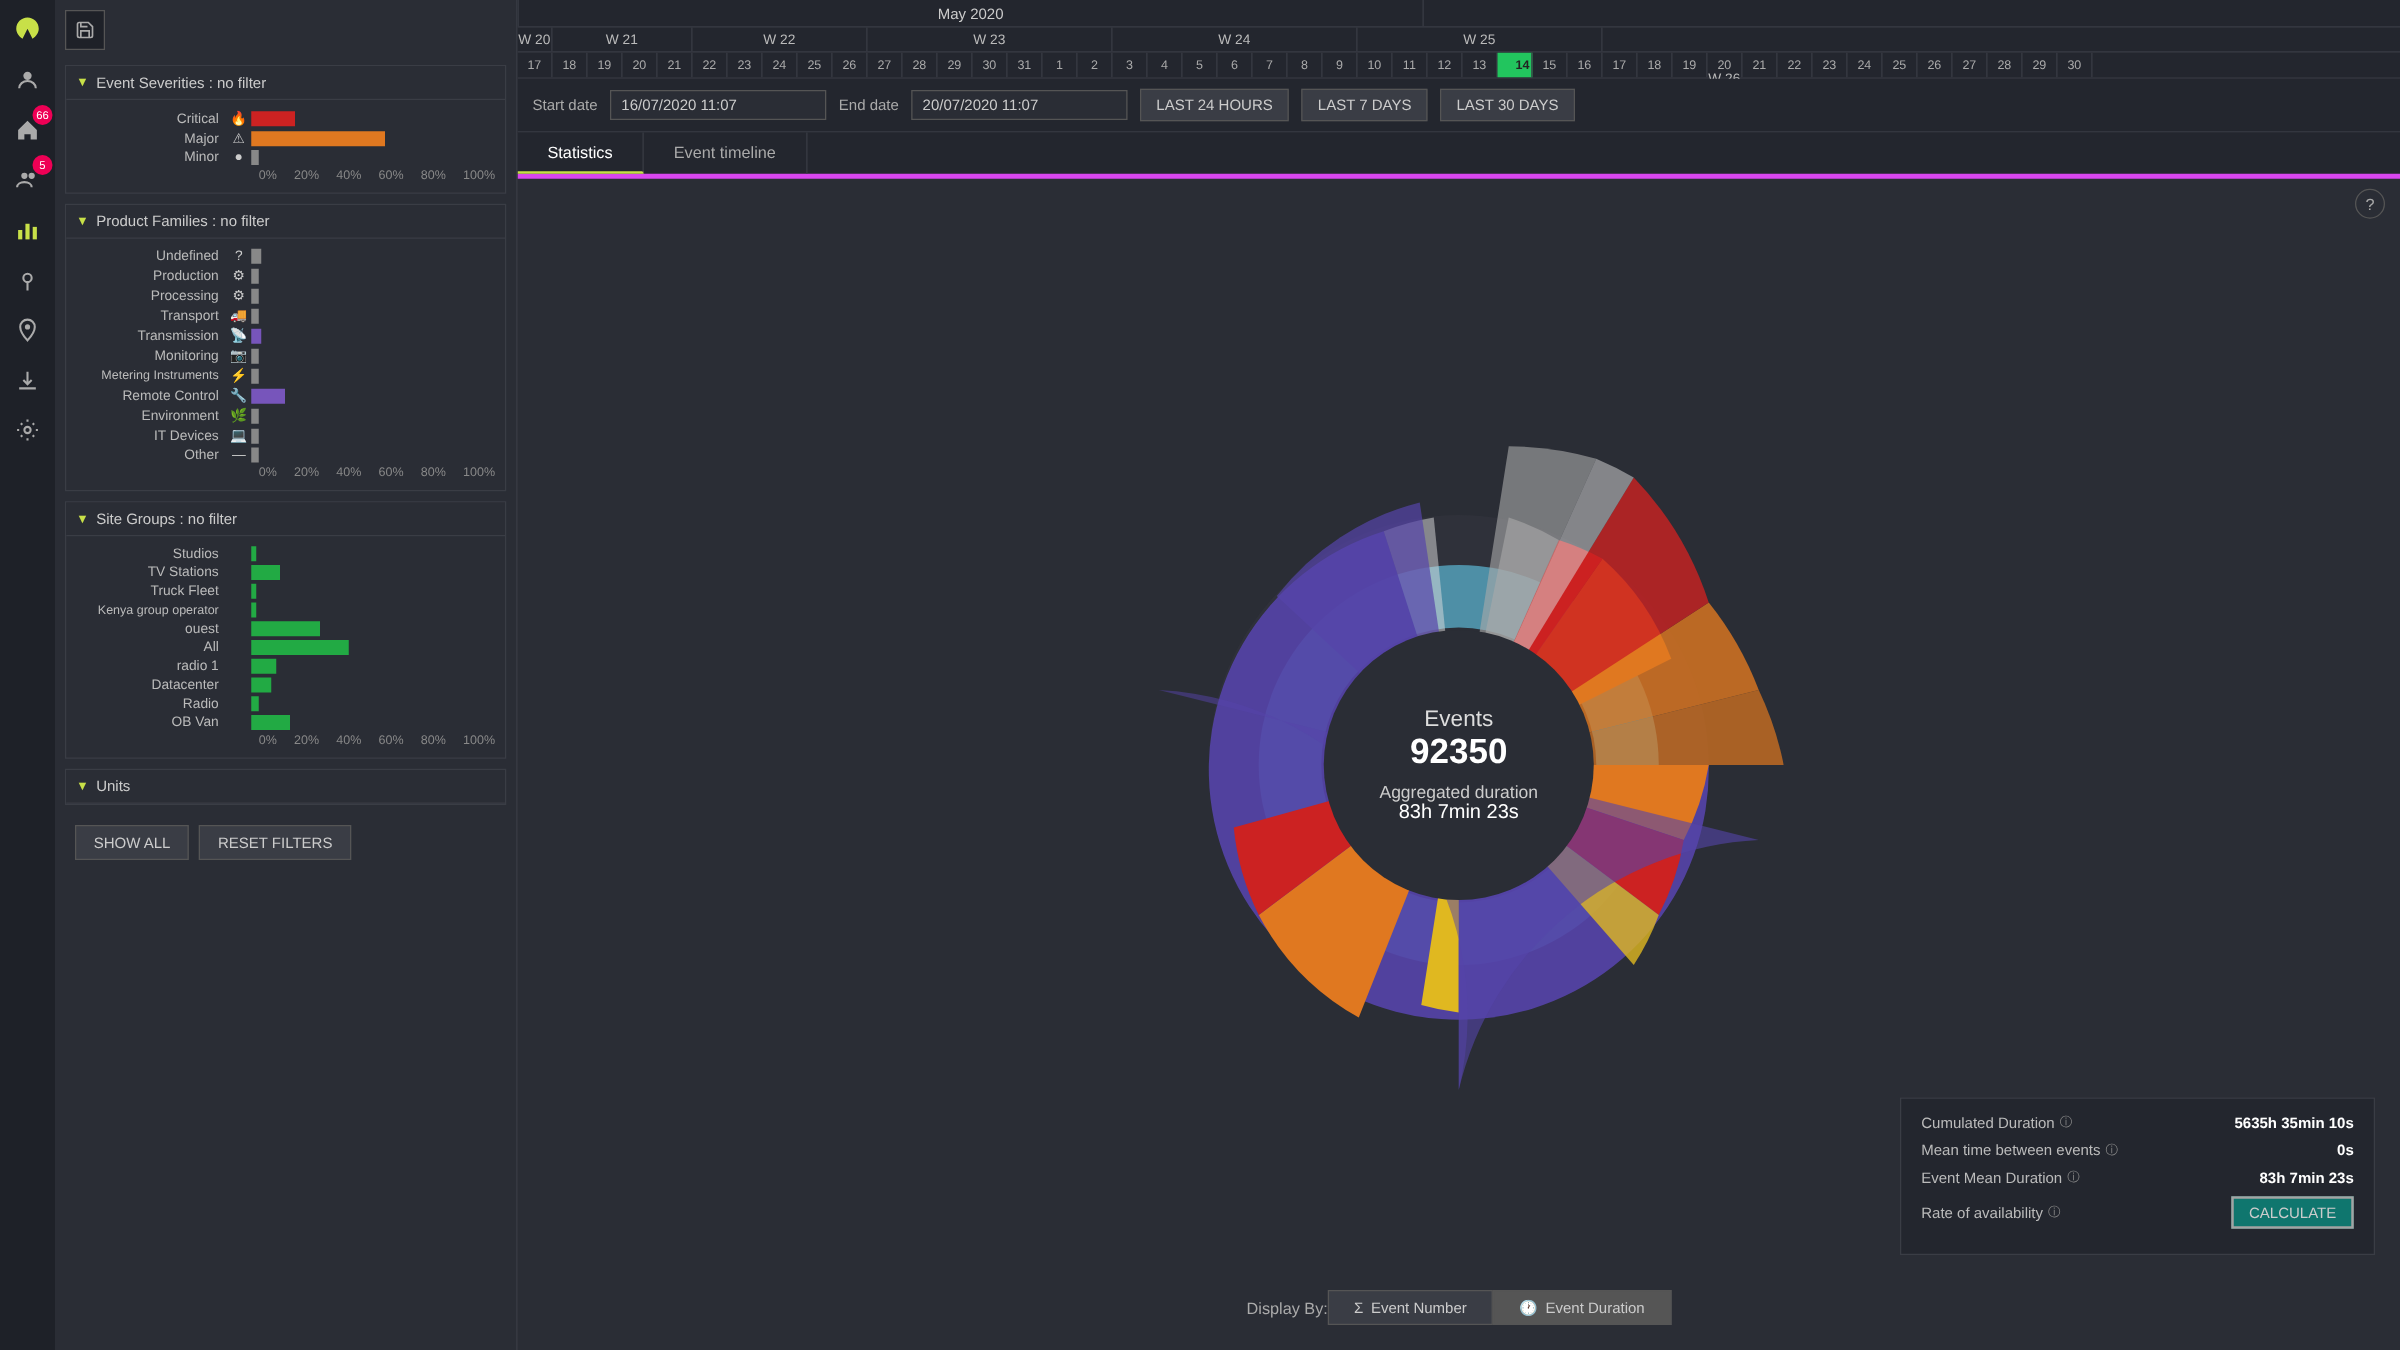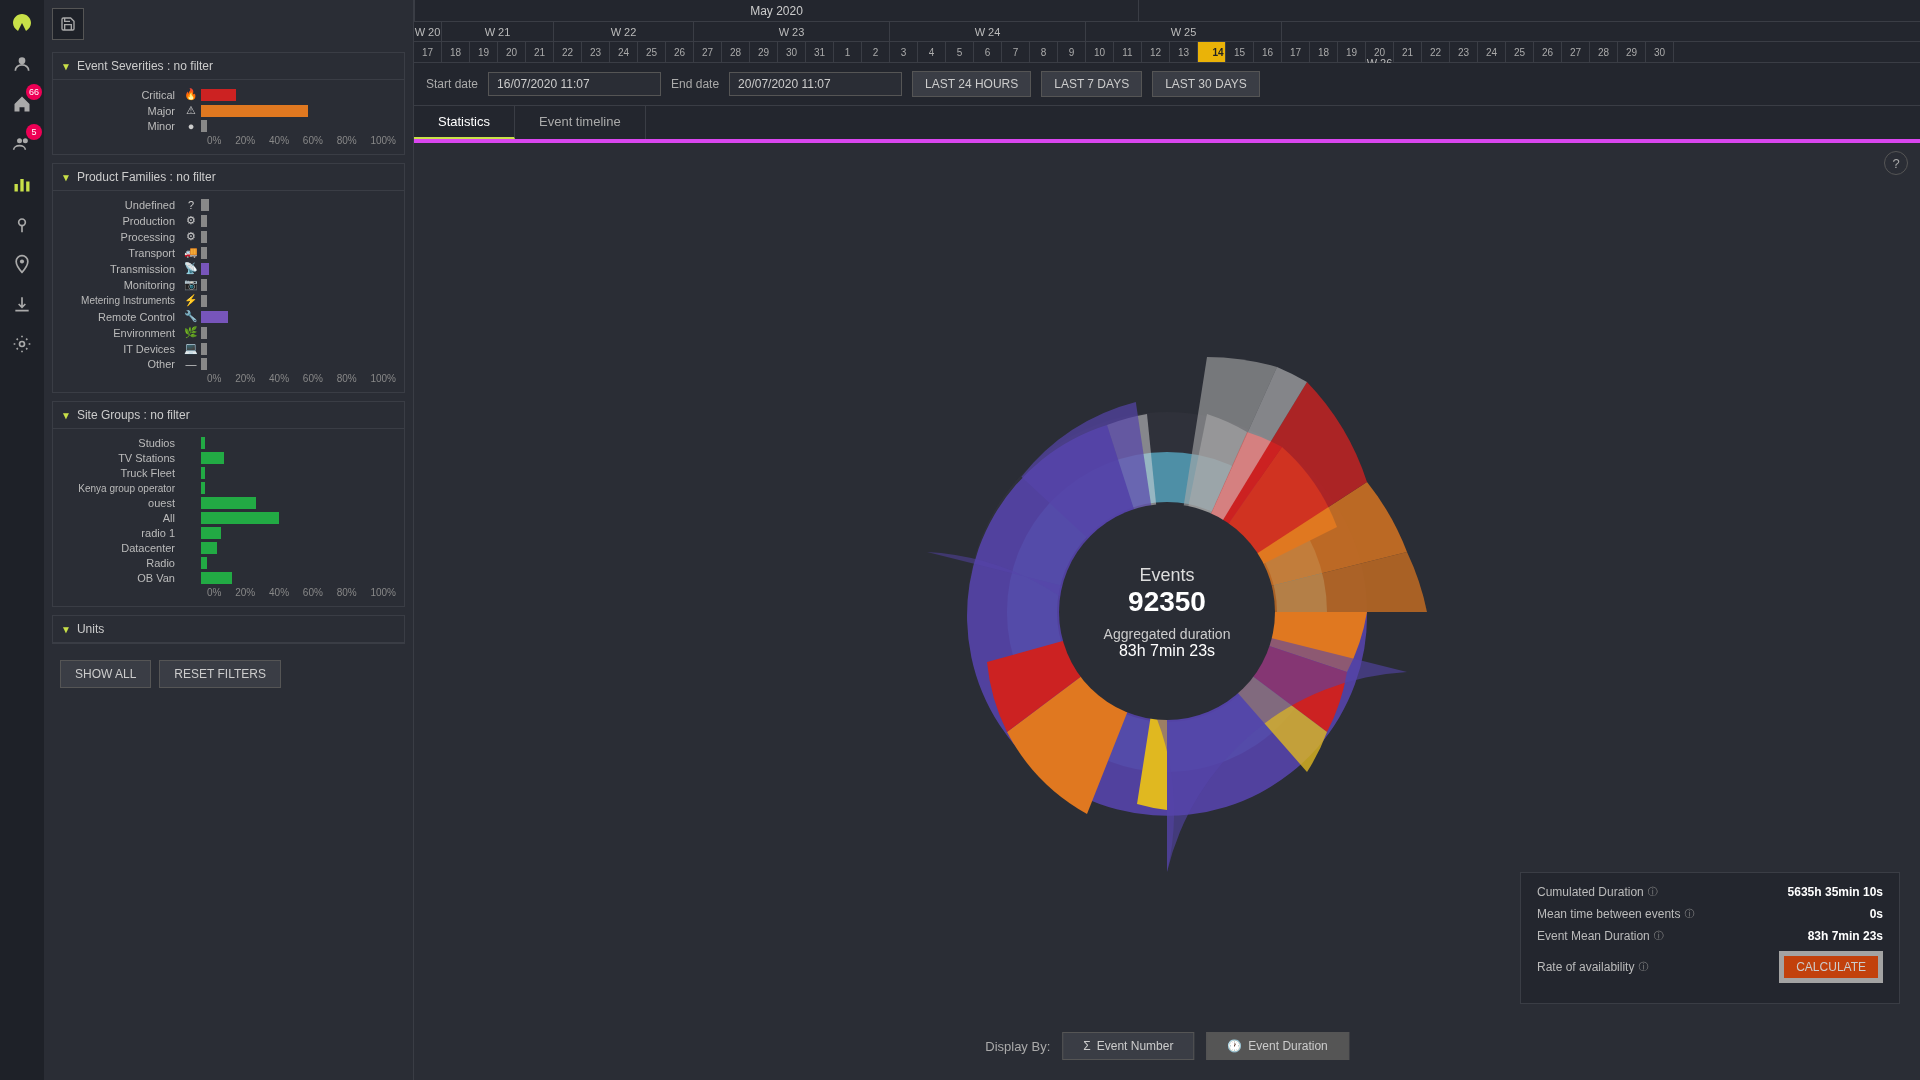--- a/index.html
+++ b/index.html
@@ -135,21 +135,21 @@
     }
 
     .day-row {
       display: flex; height: 20px;
     }
     .day-block {
       display: flex; align-items: center; justify-content: center;
       border-right: 1px solid #3a3d45; font-size: 10px; color: #aaa;
       flex-shrink: 0; width: 28px;
     }
-    .day-block.today { background: #eab308; color: #222; font-weight: bold; padding-left: 13px; }
+    .day-block.today { background: #22c55e; color: #222; font-weight: bold; padding-left: 13px; }
 
     
     #date-controls {
       display: flex; align-items: center; gap: 10px;
       padding: 8px 12px; background: #23262e;
       border-bottom: 1px solid #3a3d45; flex-shrink: 0;
     }
     .date-label { color: #aaa; font-size: 12px; }
     .date-input {
       background: #2a2d35; border: 1px solid #555; color: #ccc;
@@ -192,28 +192,28 @@
       background: #23262e; border: 1px solid #3a3d45;
       padding: 12px 16px; min-width: 380px;
     }
     .stat-row {
       display: flex; justify-content: space-between;
       margin-bottom: 8px; font-size: 12px;
     }
     .stat-name { color: #bbb; display: flex; align-items: center; gap: 4px; }
     .stat-value { color: #fff; font-weight: bold; }
     .calculate-btn {
-      background: #c2410c; border: 5px solid #a3a3a3; color: #ccc;
+      background: #0f766e; border: 2px solid #a3a3a3; color: #ccc;
       padding: 4px 12px; cursor: pointer; font-size: 12px;
     }
 
     
     #display-by {
       position: absolute; bottom: 20px; left: 50%; transform: translateX(-50%);
-      display: flex; align-items: center; gap: 12px;
+      display: flex; align-items: center; 
     }
     .display-label { color: #aaa; font-size: 13px; }
     .display-btn {
       padding: 6px 20px; border: 1px solid #555; color: #ccc;
       cursor: pointer; font-size: 12px; display: flex; align-items: center; gap: 6px;
     }
     .display-btn.active { background: #3a3d45; }
     .display-btn.inactive { background: #555; }
 
     

